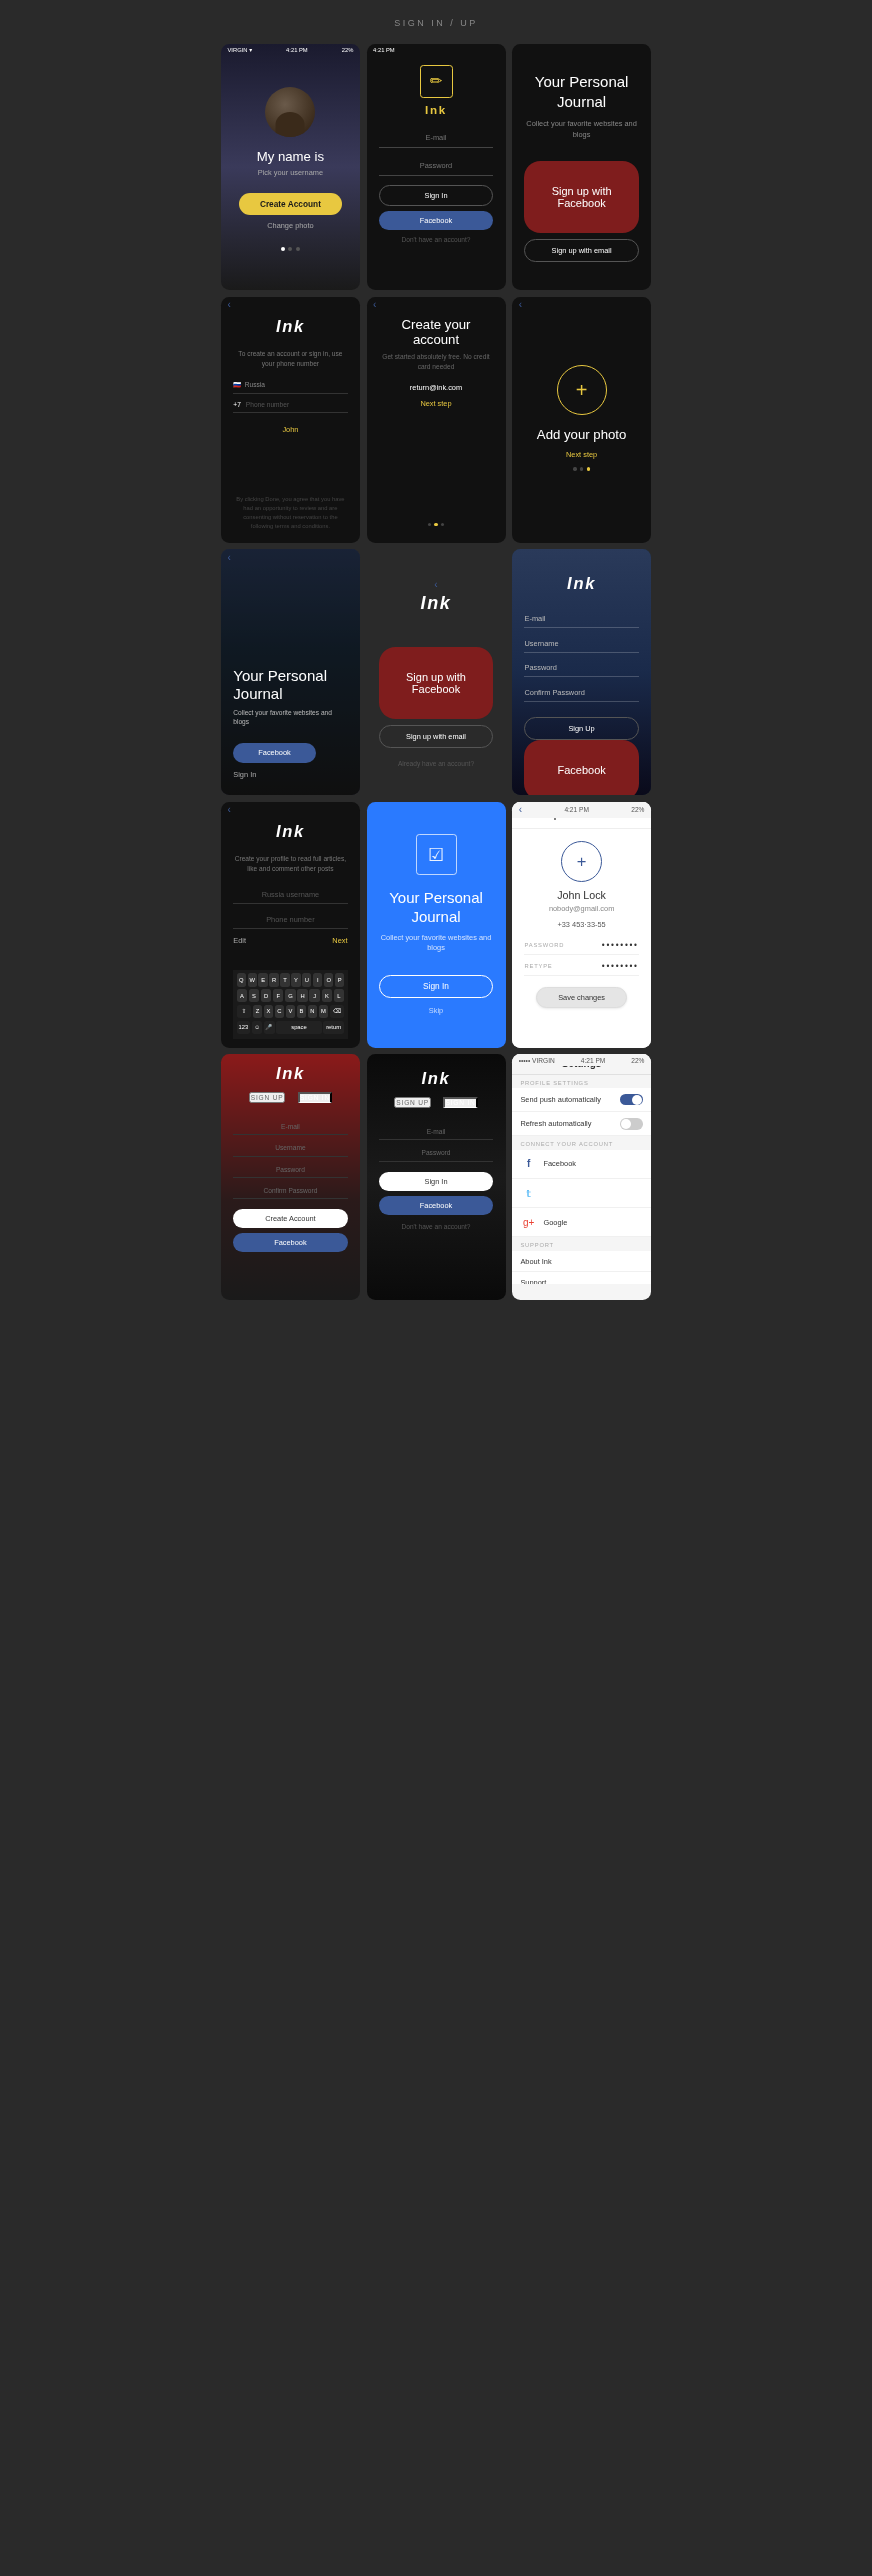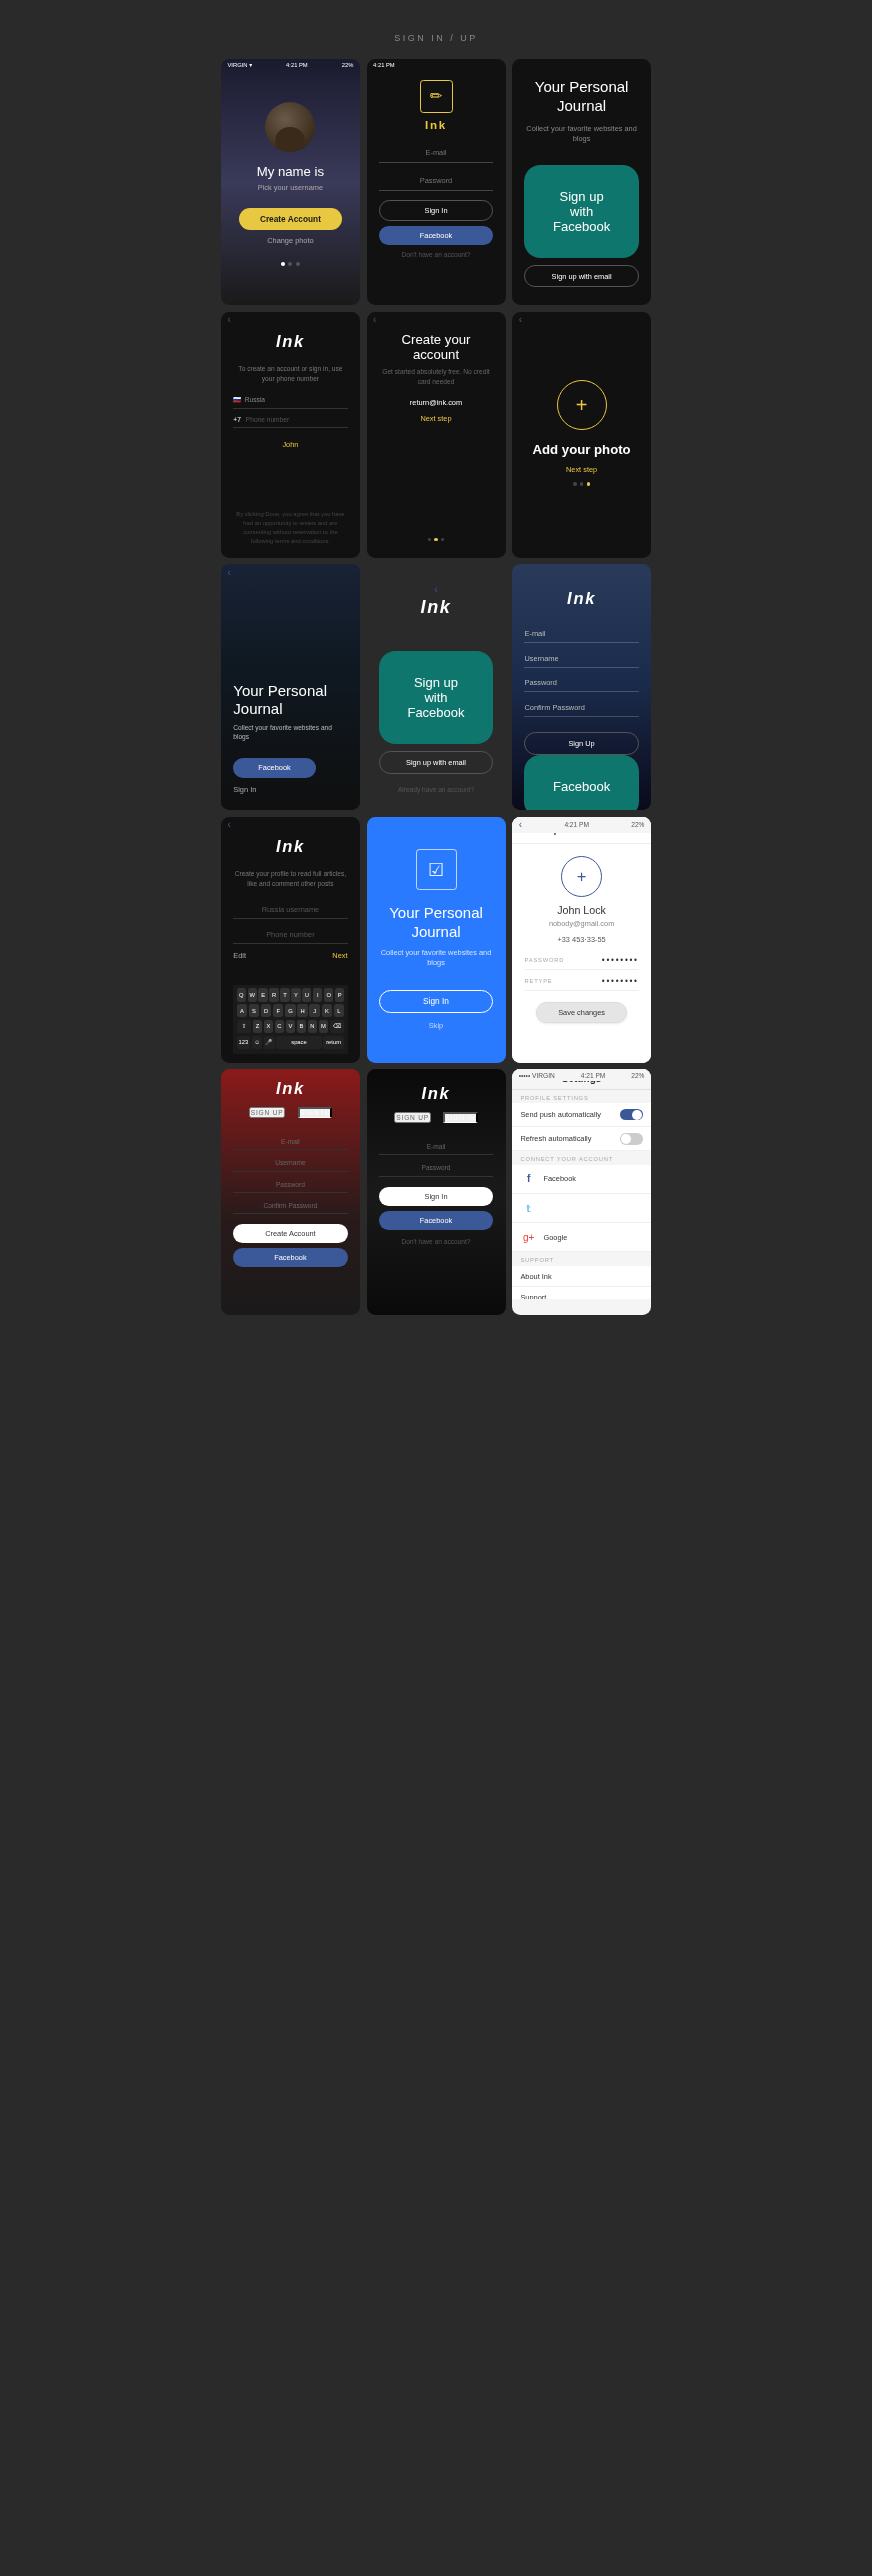--- a/index.html
+++ b/index.html
@@ -10,21 +10,21 @@
       flex-direction: column;
       align-items: center;
       padding: 16.5px;
     }
     .page-title {
       color: #888;
       font-size: 9px;
       letter-spacing: 2.5px;
       text-transform: uppercase;
       margin-bottom: 16.5px;
-      margin-top: 16px;
+      margin-top: 1px;
     }
     .screens-row {
       display: flex;
       gap: 6.6px;
       margin-bottom: 6.6px;
       justify-content: center;
     }
     .phone-screen {
       width: 139px;
       height: 246px;
@@ -222,26 +222,26 @@
     }
     .journal-subtitle {
       color: #888;
       font-size: 7.4px;
       text-align: center;
       margin-bottom: 20.7px;
       line-height: 1.4;
     }
     .btn-fb-blue {
       width: 100%;
-      background: #0f766e;
+      background: #7f1d1d;
       border: none;
       color: white;
       border-radius: 16.5px;
       padding: 24px;
-      font-size: 13px;
+      font-size: 11px;
       cursor: pointer;
       margin-bottom: 6.6px;
     }
     .btn-outline-white {
       width: 100%;
       background: transparent;
       border: 0.8px solid #555;
       color: white;
       border-radius: 16.5px;
       padding: 5.8px;
@@ -387,21 +387,21 @@
       margin-bottom: 12.4px;
     }
     .add-photo-plus {
       color: #e8c840;
       font-size: 20px;
       line-height: 1;
     }
     .add-photo-title {
       color: white;
       font-size: 13.2px;
-      font-weight: 700;
+      font-weight: 400;
       text-align: center;
       margin-bottom: 8px;
     }
 
     
     .screen-7 {
       background: #1a1a2e;
       position: relative;
     }
     .screen-7 .bg-img {

